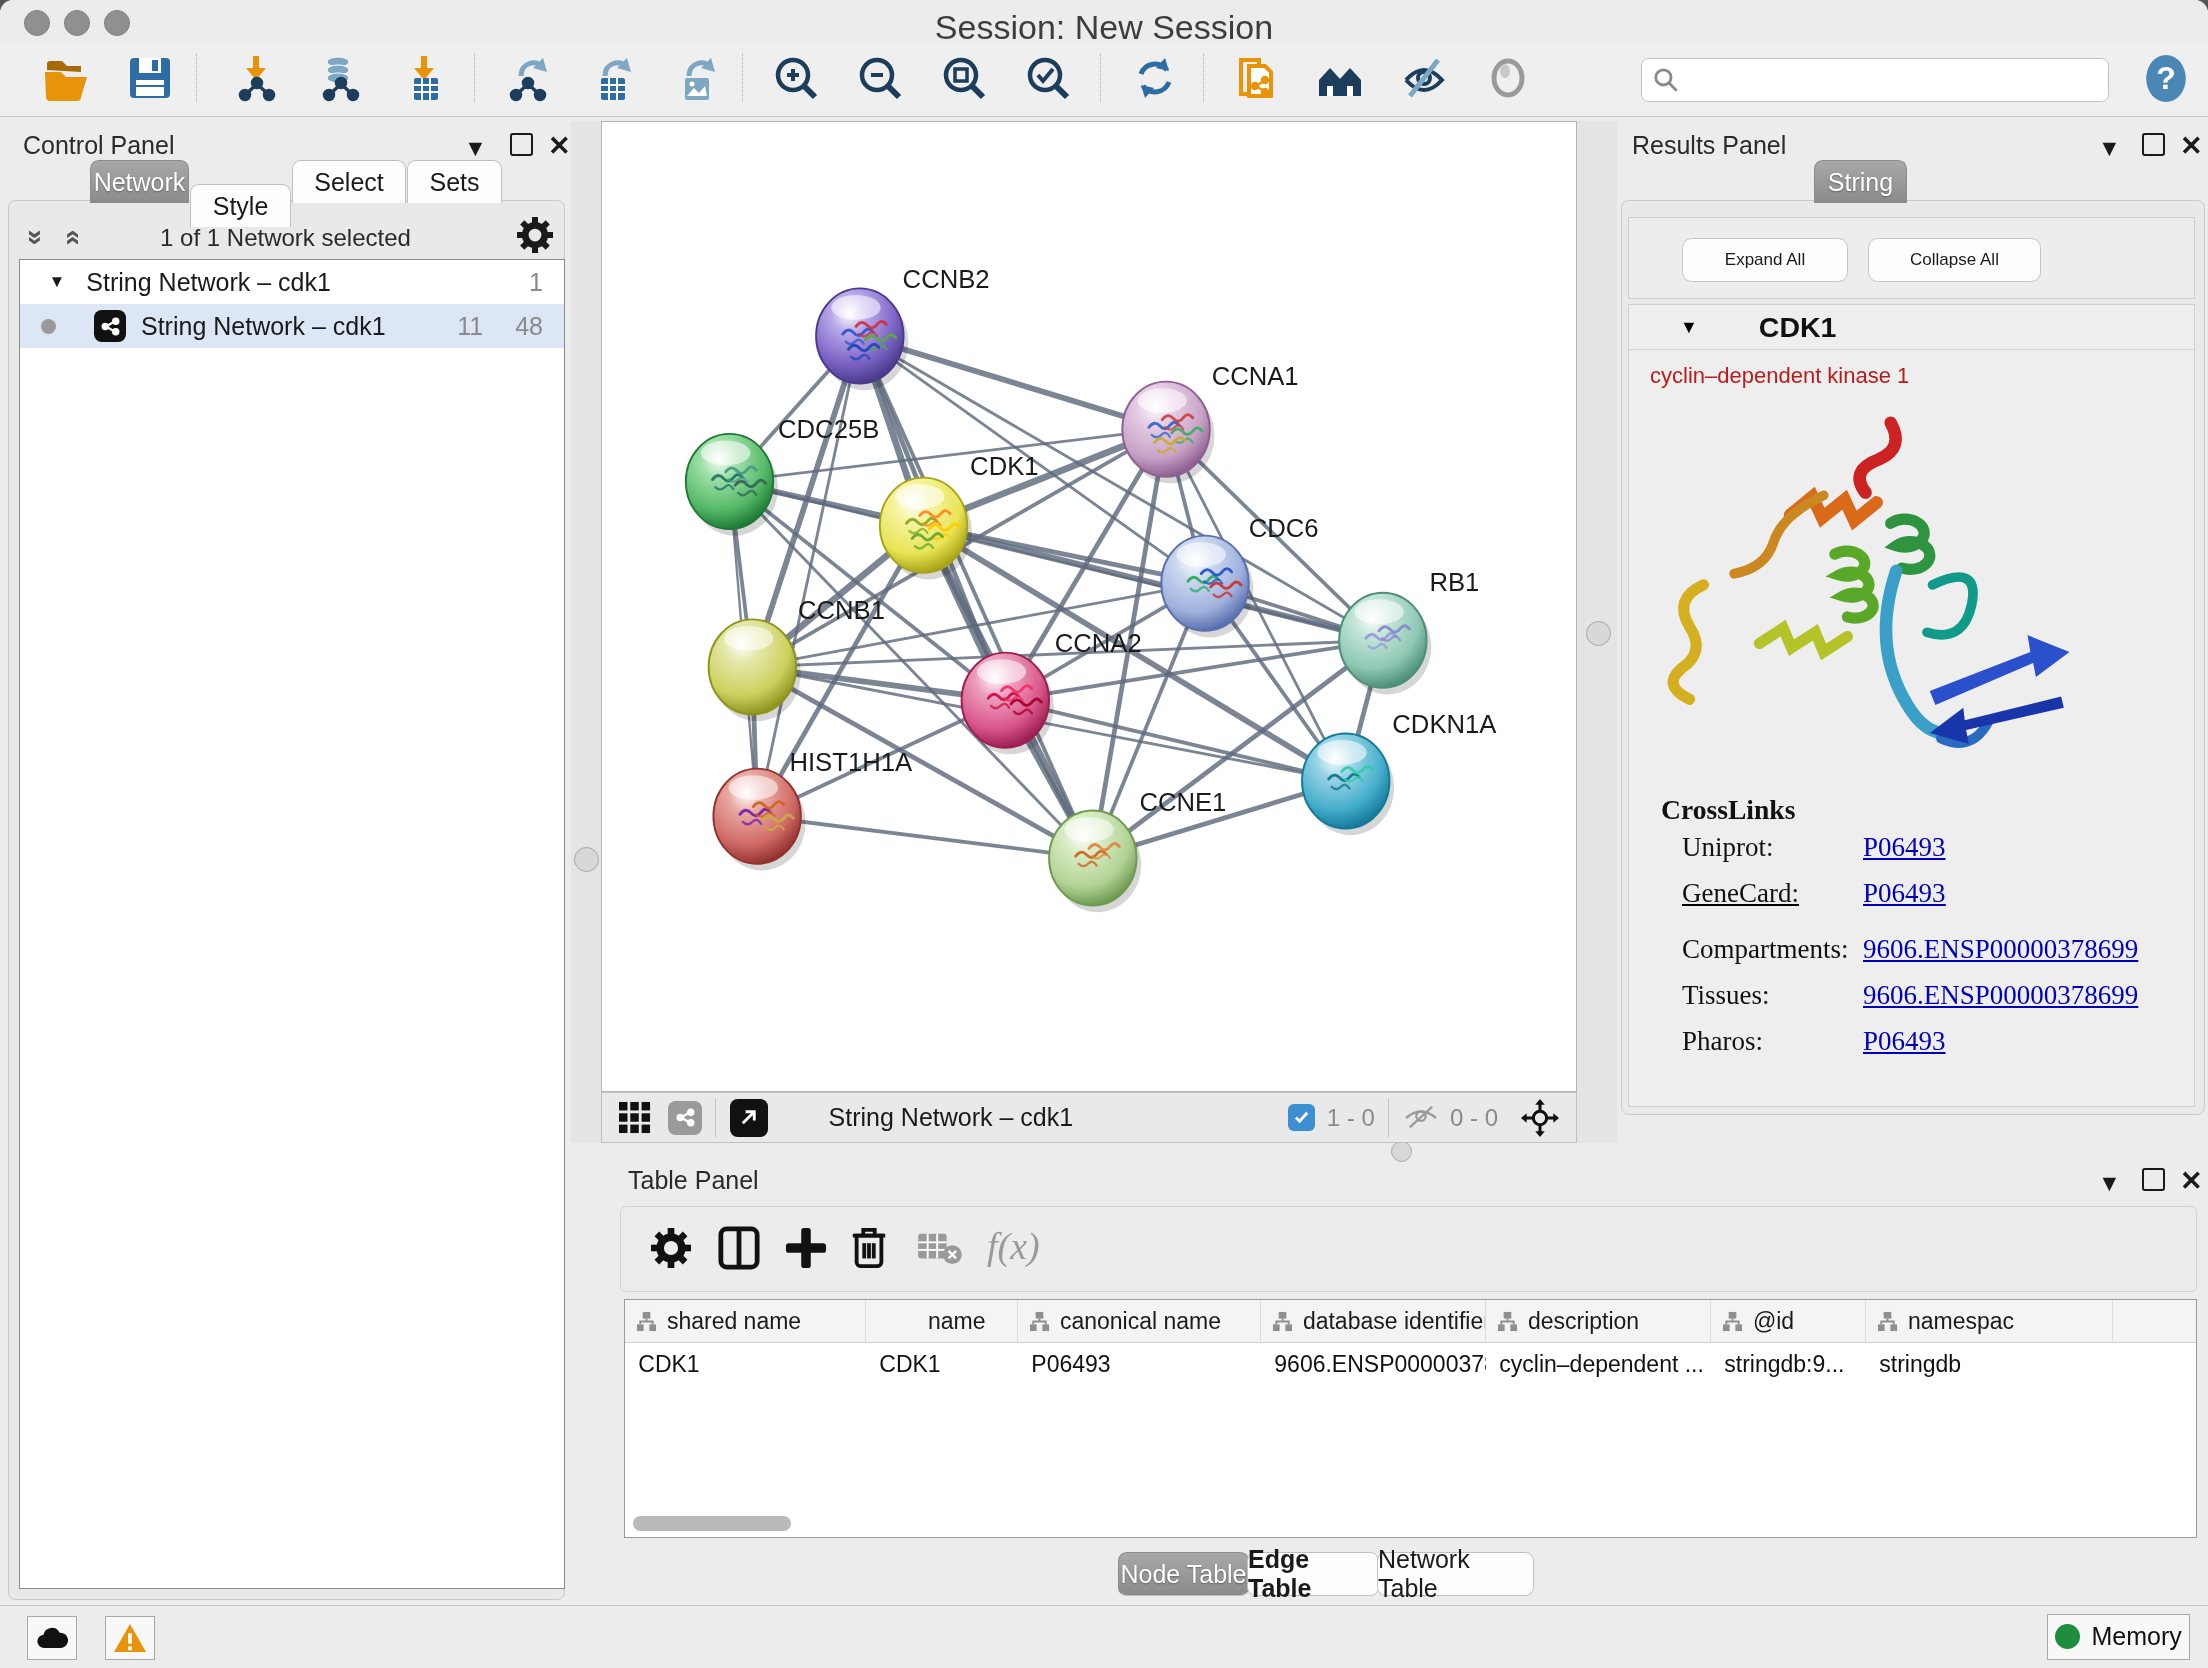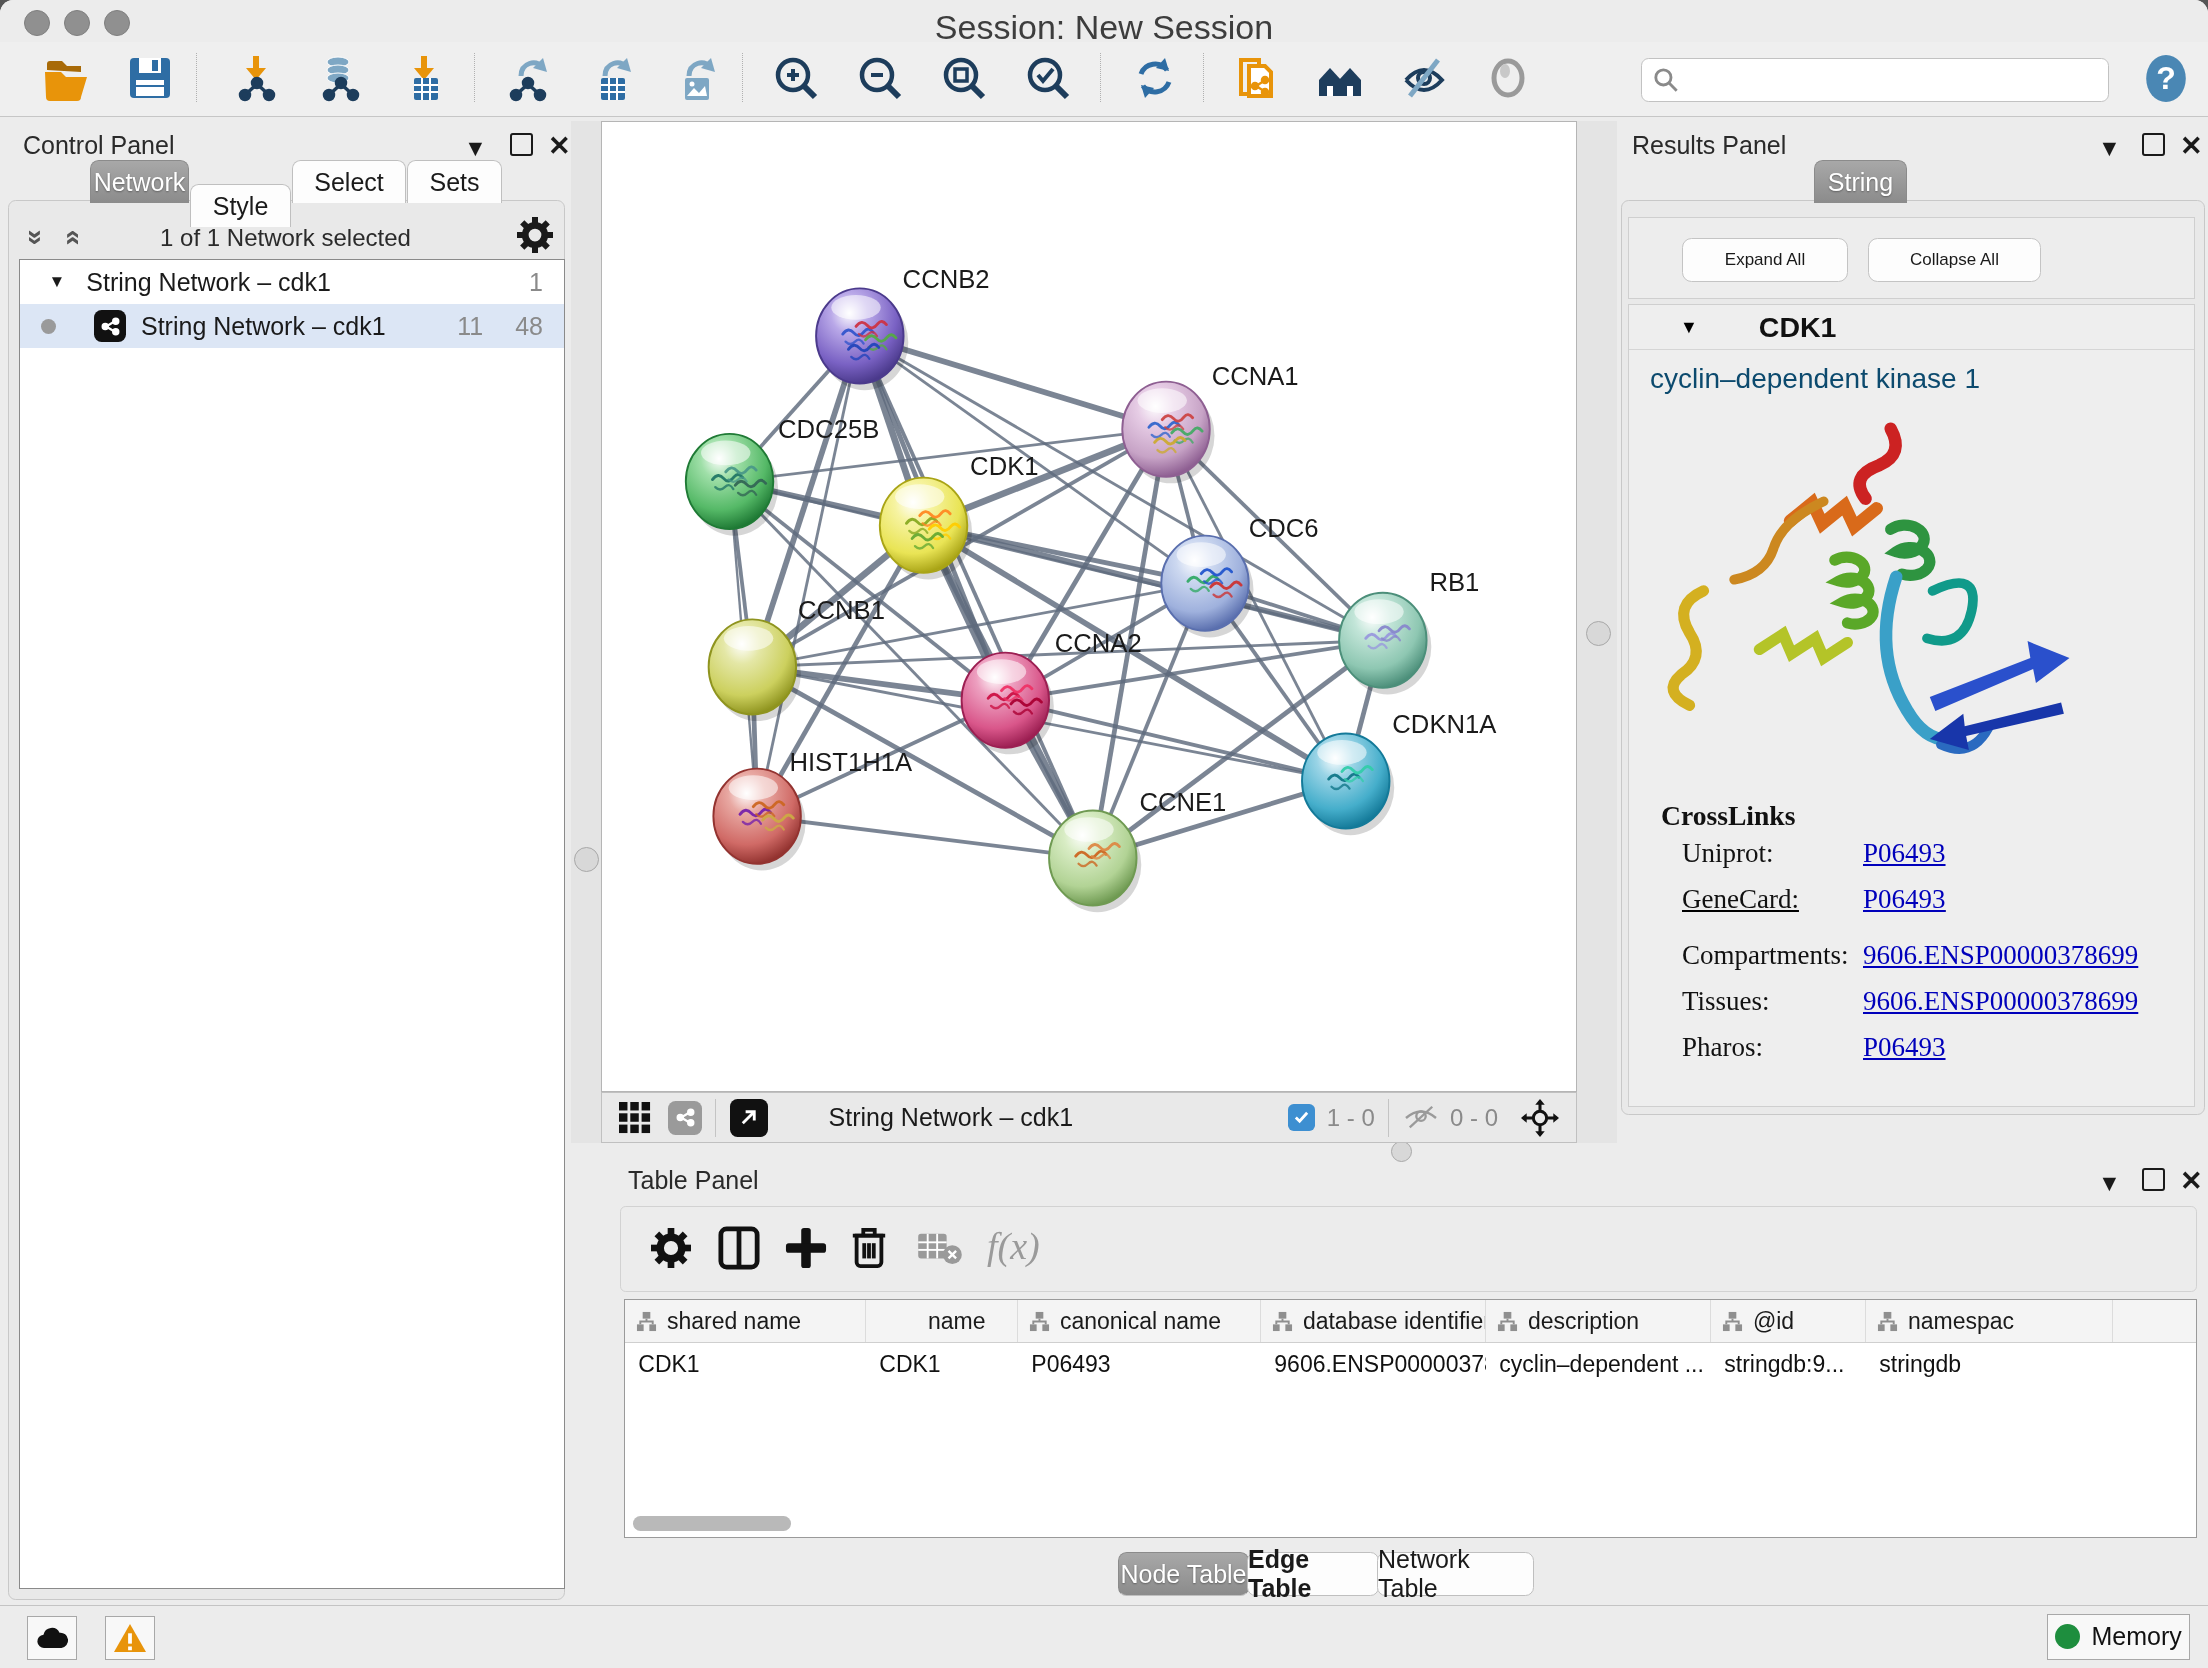--- a/index.html
+++ b/index.html
@@ -677,21 +677,21 @@
 
     <div class="rbox" style="left:1628px;top:217px;width:565px;height:80px;background:#ededed"></div>
     <div class="btn" style="position:absolute;left:1682px;top:238px;width:164px;height:42px">Expand All</div>
     <div class="btn" style="position:absolute;left:1868px;top:238px;width:171px;height:42px">Collapse All</div>
 
     <div class="rbox" style="left:1628px;top:304px;width:565px;height:801px">
       <div style="position:relative;height:44px;border-bottom:1.9px solid #d5d5d5;display:flex;align-items:center">
         <span style="margin-left:51px;font-size:18px">▼</span>
         <span style="margin-left:61px;font-size:28.5px;font-weight:bold;color:#111">CDK1</span>
       </div>
-      <div style="position:relative;padding:13.3px 0 0 21px;font-size:28px;color:#0c4a6e">cyclin–dependent kinase 1</div>
+      <div style="position:relative;padding:13.3px 0 0 21px;font-size:22px;color:#b91c1c">cyclin–dependent kinase 1</div>
 
       <div style="position:relative;margin:17px 0 0 27px">
         <svg width="447" height="380" viewBox="0 0 320 272">
           <g fill="none" stroke-linecap="round">
             <path d="M168 12 q10 18 -8 26 q-22 8 -10 24" stroke="#cc2222" stroke-width="9"></path>
             <path d="M96 78 l16 -13 l7 15 l16 -13 l7 15 l16 -13" stroke="#d96a1a" stroke-width="9"></path>
             <path d="M120 64 q-30 14 -36 34 q-6 18 -28 22" stroke="#cc8820" stroke-width="7"></path>
             <path d="M34 128 q-22 10 -10 30 q12 18 -6 30 q-14 12 6 22" stroke="#d4b020" stroke-width="8"></path>
             <path d="M74 170 l17 -11 l6 14 l17 -11 l6 14 l17 -11" stroke="#b4c428" stroke-width="8"></path>
             <path d="M128 106 a13 9 0 1 1 3 15 a13 9 0 1 1 3 15 a13 9 0 1 1 3 15" stroke="#5aa828" stroke-width="8"></path>

